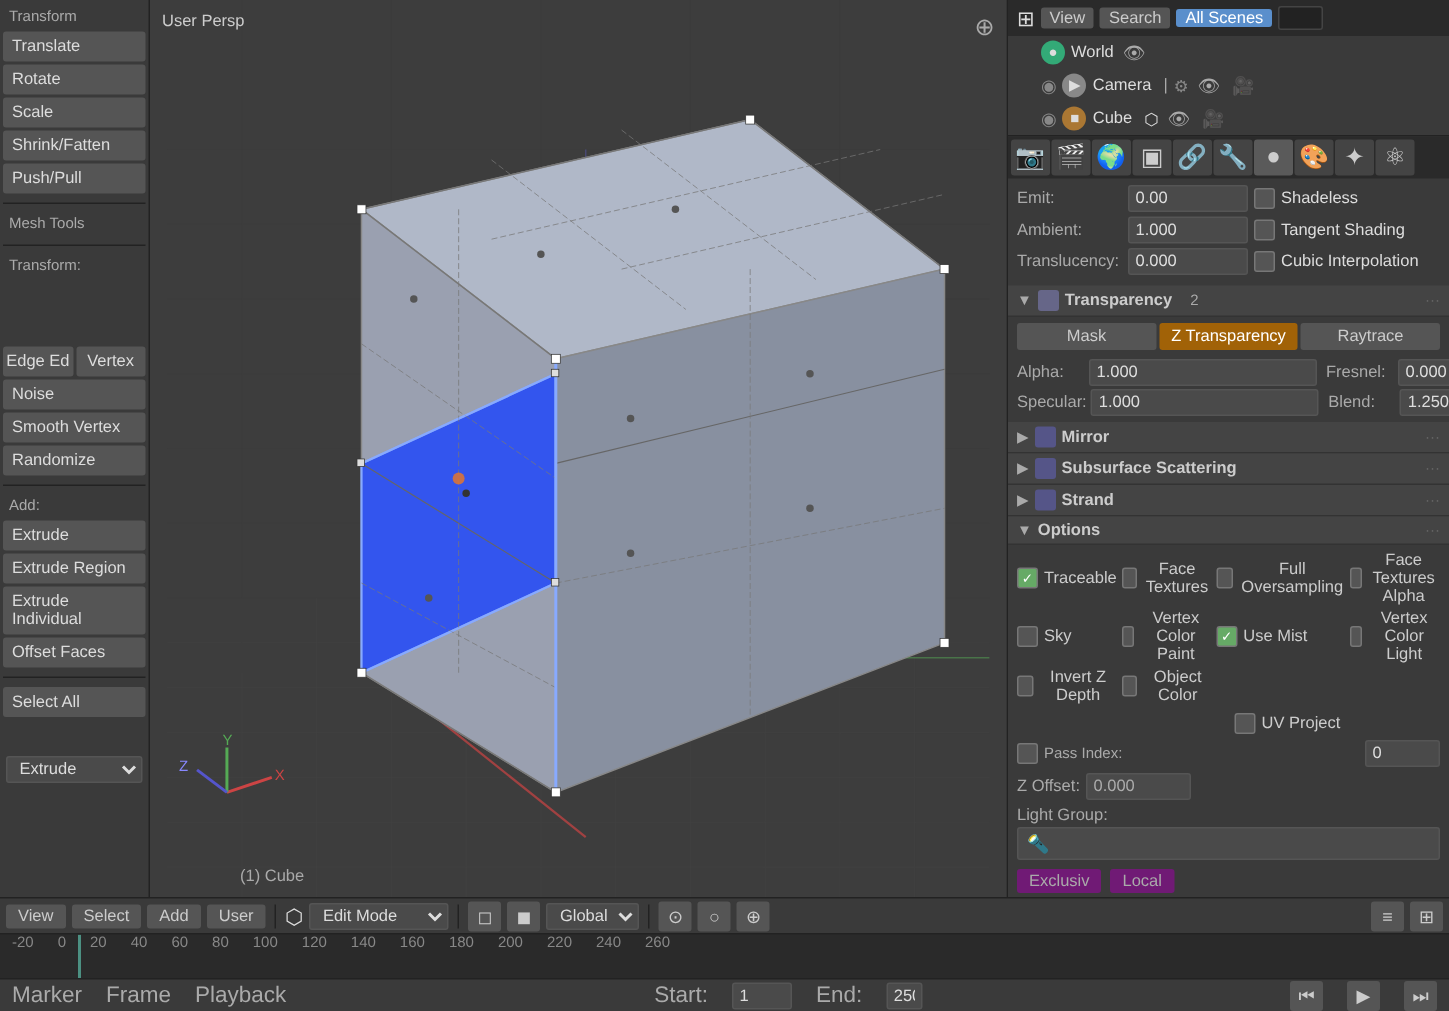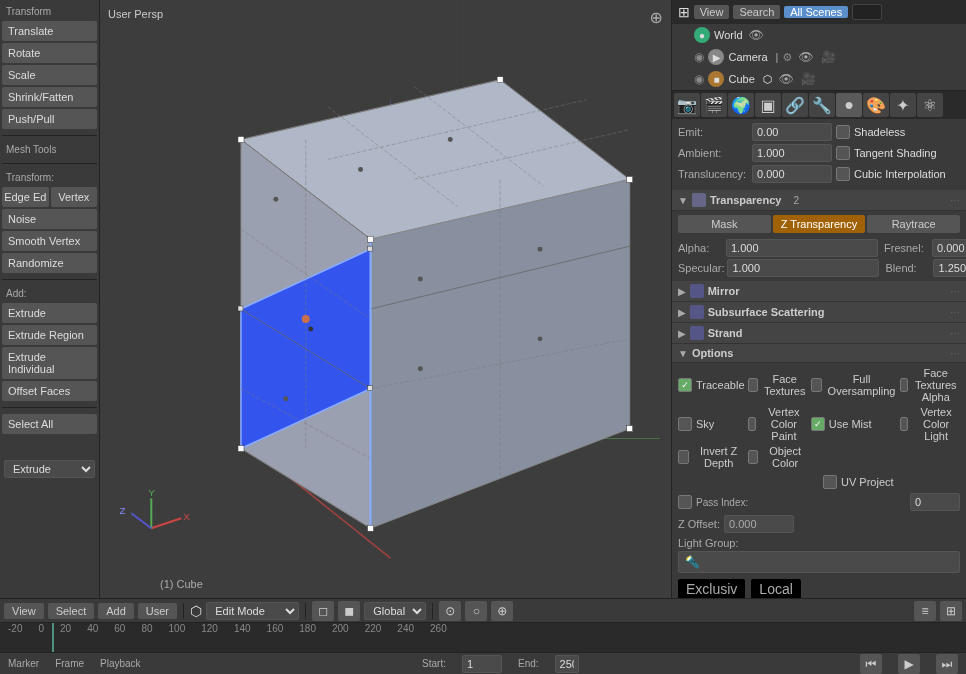--- a/index.html
+++ b/index.html
@@ -7,21 +7,21 @@
 
     
     .main-area { display: flex; flex: 1; overflow: hidden; }
 
     
     .left-toolbar { width: 100px; background: #3a3a3a; border-right: 1px solid #222; display: flex; flex-direction: column; padding: 4px 2px; gap: 2px; overflow-y: auto; }
     .left-toolbar .section-label { color: #aaa; font-size: 10px; padding: 2px 4px; }
     .toolbar-btn { background: #555; color: #ddd; border: none; border-radius: 2px; padding: 4px 6px; text-align: left; font-size: 11px; cursor: pointer; width: 100%; }
     .toolbar-sep { height: 1px; background: #222; margin: 4px 0; }
     .toolbar-row { display: flex; gap: 2px; }
-    .toolbar-btn-half { background: #555; color: #ddd; border: none; border-radius: 2px; padding: 4px 2px; text-align: center; font-size: 11px; cursor: pointer; flex: 1; }
+    .toolbar-btn-half { background: #555; color: #ddd; border: none; border-radius: 2px; padding: 4px 2px; text-align: center; font-size: 11px; cursor: pointer; flex: 1; margin-top: 44px; }
 
     
     .viewport { flex: 1; background: #3d3d3d; position: relative; overflow: hidden; }
     .viewport-label { position: absolute; top: 8px; left: 8px; color: #ccc; font-size: 11px; }
     .viewport-corner { position: absolute; top: 8px; right: 8px; color: #aaa; font-size: 16px; cursor: pointer; }
 
     
     .viewport-3d { width: 100%; height: 100%; }
 
     
@@ -83,25 +83,25 @@
     .lg-label { color: #aaa; font-size: 11px; margin-bottom: 2px; }
     .lg-input { background: #4a4a4a; border: 1px solid #555; color: #ddd; padding: 3px 6px; border-radius: 2px; font-size: 11px; width: 100%; display: flex; align-items: center; }
 
     
     .pass-row { display: flex; align-items: center; gap: 4px; padding: 2px 6px; }
     .pass-label { color: #aaa; font-size: 10px; }
     .pass-input { background: #4a4a4a; border: 1px solid #555; color: #ddd; padding: 2px 4px; border-radius: 2px; font-size: 11px; width: 50px; margin-left: auto; }
 
     
     .excl-row { display: flex; align-items: center; gap: 6px; padding: 2px 6px 4px; }
-    .excl-toggle { background: #000000; border: none; color: #aaa; padding: 2px 8px; border-radius: 2px; cursor: pointer; font-size: 14px; }
+    .excl-toggle { background: #701a75; border: none; color: #aaa; padding: 2px 8px; border-radius: 2px; cursor: pointer; font-size: 11px; }
 
     
     .status-bar { height: 22px; background: #3a3a3a; border-top: 1px solid #222; display: flex; align-items: center; padding: 0 8px; gap: 16px; overflow: hidden; }
-    .status-item { color: #aaa; font-size: 10px; white-space: nowrap; }
+    .status-item { color: #aaa; font-size: 15px; white-space: nowrap; }
 
     
     .timeline { height: 30px; background: #2a2a2a; border-top: 1px solid #222; display: flex; align-items: center; padding: 0; overflow: hidden; }
     .timeline-labels { display: flex; flex: 1; overflow: hidden; }
     .tl-tick { color: #888; font-size: 10px; padding: 0 8px; }
 
     
     .bottom-toolbar { height: 24px; background: #3a3a3a; border-top: 1px solid #222; display: flex; align-items: center; gap: 4px; padding: 0 4px; }
     .bt-btn { background: #555; border: none; color: #ccc; padding: 2px 8px; border-radius: 2px; cursor: pointer; font-size: 11px; }
     .bt-dropdown { background: #4a4a4a; border: 1px solid #555; color: #ddd; padding: 1px 4px; border-radius: 2px; font-size: 11px; cursor: pointer; }

